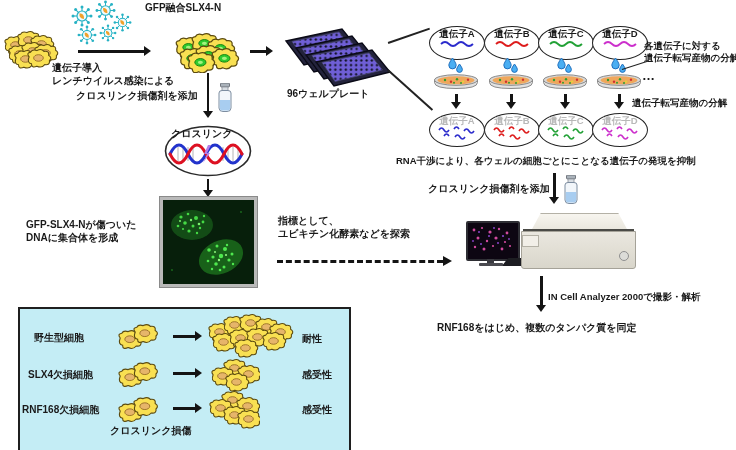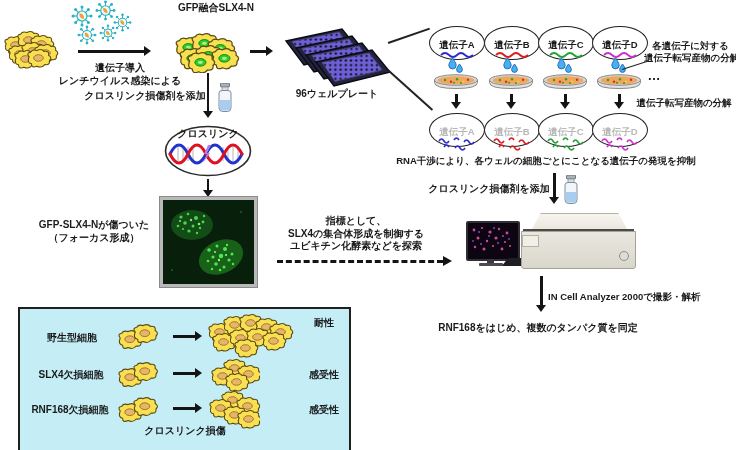--- a/index.html
+++ b/index.html
@@ -1,37 +1,37 @@
 <!DOCTYPE html>
 <html><head>
 <meta charset="utf-8">
 <style>
   html,body{margin:0;padding:0;background:#fff;}
   .stage{position:relative;width:736px;height:450px;background:#ffffff;overflow:hidden;
          font-family:"Liberation Sans","DejaVu Sans",sans-serif;font-weight:bold;color:#1a1a1a;}
   .abs{position:absolute;}
-  .lbl{position:absolute;text-align:center;font-size:10px;line-height:12.5px;white-space:nowrap;}
+  .lbl{position:absolute;text-align:left;font-size:10px;line-height:12.5px;white-space:nowrap;}
   .lbl span{display:block;white-space:nowrap;}
   .s95{font-size:9.5px;line-height:11.5px;}
   .faded{color:#b8b8b8;}
   
   .ad{position:absolute;width:2.6px;background:#141414;}
   .ad::after{content:'';position:absolute;top:100%;left:50%;transform:translateX(-50%);
              border:5px solid transparent;border-top:7.5px solid #141414;}
   .ar{position:absolute;height:2.6px;background:#141414;}
   .ar::after{content:'';position:absolute;left:100%;top:50%;transform:translateY(-50%);
              border:5px solid transparent;border-left:7.5px solid #141414;}
   .dashed-ar{position:absolute;height:0;border-top:3.6px dashed #141414;}
   .dashed-ar::after{content:'';position:absolute;left:100%;top:-6.8px;
              border:5px solid transparent;border-left:9px solid #141414;}
   .diag{position:absolute;height:1.6px;background:#222;transform-origin:left center;}
   
   .goval{position:absolute;width:54px;height:32px;border:1.6px solid #222;border-radius:50%;
          background:#fff;text-align:center;}
-  .goval .gname{display:block;font-size:9.5px;line-height:10px;margin-top:13px;}
+  .goval .gname{display:block;font-size:9.5px;line-height:10px;margin-top:2px;}
   .goval svg{display:block;margin:0 auto;}
   
   .micro{position:absolute;left:160px;top:197px;width:91px;height:84px;background:#071f0b;
          border:3px solid #b9b9b9;box-shadow:0 0 0 1px #8a8a8a;}
   
   .box-cyan{position:absolute;left:18px;top:307px;width:329px;height:141px;background:#c4edf5;
             border:2px solid #1f1f1f;}
   
   .instr{position:absolute;left:521px;top:213px;width:115px;height:56px;}
   .instr .lid{position:absolute;left:10px;top:0;width:95px;height:16px;background:linear-gradient(#f7f5ef,#e9e6dd);
@@ -240,21 +240,21 @@
           <circle cx="63" cy="55" r="1.1"></circle>
           <circle cx="52" cy="52" r="1"></circle>
         </g>
       <circle cx="9" cy="70" r="0.9" fill="#1c6e1f"></circle>
         <circle cx="78" cy="12" r="0.9" fill="#1c6e1f"></circle>
     </svg>
   </div>
 
   <div class="lbl" style="left:26px;top:219px;width:136px">
     <span>GFP-SLX4-Nが傷ついた</span>
-    <span>（フォーカス形成）</span>
+    <span>DNAに集合体を形成</span>
   </div>
 
   <svg class="abs" style="left:282px;top:28px" width="112" height="62">
     <use href="#plate1"></use>
       <use href="#plate1" transform="translate(10,7)"></use>
     <use href="#plate1" transform="translate(20,14)"></use>
       <use href="#plate1" transform="translate(30,21)"></use>
   </svg>
   <div class="lbl" style="left:287px;top:88px;width:100px">
     <span>96ウェルプレート</span>
@@ -387,21 +387,20 @@
   <div class="ad" style="left:553px;top:173px;height:24px"></div>
   <svg class="abs" style="left:562px;top:175px" width="18" height="30">
       <use href="#vial"></use>
     </svg>
   <div class="lbl" style="left:428px;top:183px;width:122px">
     <span>クロスリンク損傷剤を添加</span>
   </div>
 
   <div class="lbl" style="left:278px;top:215px;width:156px">
     <span>指標として、</span>
-    <span>SLX4の集合体形成を制御する</span>
     <span>ユビキチン化酵素などを探索</span>
   </div>
   <div class="dashed-ar" style="left:277px;top:260px;width:166px"></div>
 
   <div class="screen">
     <svg width="46" height="32">
       <g fill="#d14a9e">
         <circle cx="6" cy="7" r="1.4"></circle>
           <circle cx="14" cy="5" r="1.1"></circle>
           <circle cx="22" cy="9" r="1.6"></circle>
@@ -464,21 +463,21 @@
         <use href="#cellO" transform="translate(19,2) scale(0.78)"></use>
       <use href="#cellO" transform="translate(35,0) scale(0.78)"></use>
         <use href="#cellO" transform="translate(51,4) scale(0.78)"></use>
       <use href="#cellO" transform="translate(65,9) scale(0.78)"></use>
         <use href="#cellO" transform="translate(8,19) scale(0.78)"></use>
       <use href="#cellO" transform="translate(25,15) scale(0.78)"></use>
         <use href="#cellO" transform="translate(42,14) scale(0.78)"></use>
       <use href="#cellO" transform="translate(58,18) scale(0.78)"></use>
         <use href="#cellO" transform="translate(30,25) scale(0.78)"></use>
     </svg>
-    <div class="lbl" style="left:282px;top:8px;width:44px">
+    <div class="lbl" style="left:282px;top:24px;width:44px">
       <span>耐性</span>
     </div>
 
     <div class="lbl" style="left:8px;top:60px;width:86px">
       <span>SLX4欠損細胞</span>
     </div>
     <svg class="abs" style="left:95px;top:50px" width="48" height="32">
       <use href="#cellO" transform="translate(2,9) scale(0.8)"></use>
         <use href="#cellO" transform="translate(17,3) scale(0.8)"></use>
     </svg>

